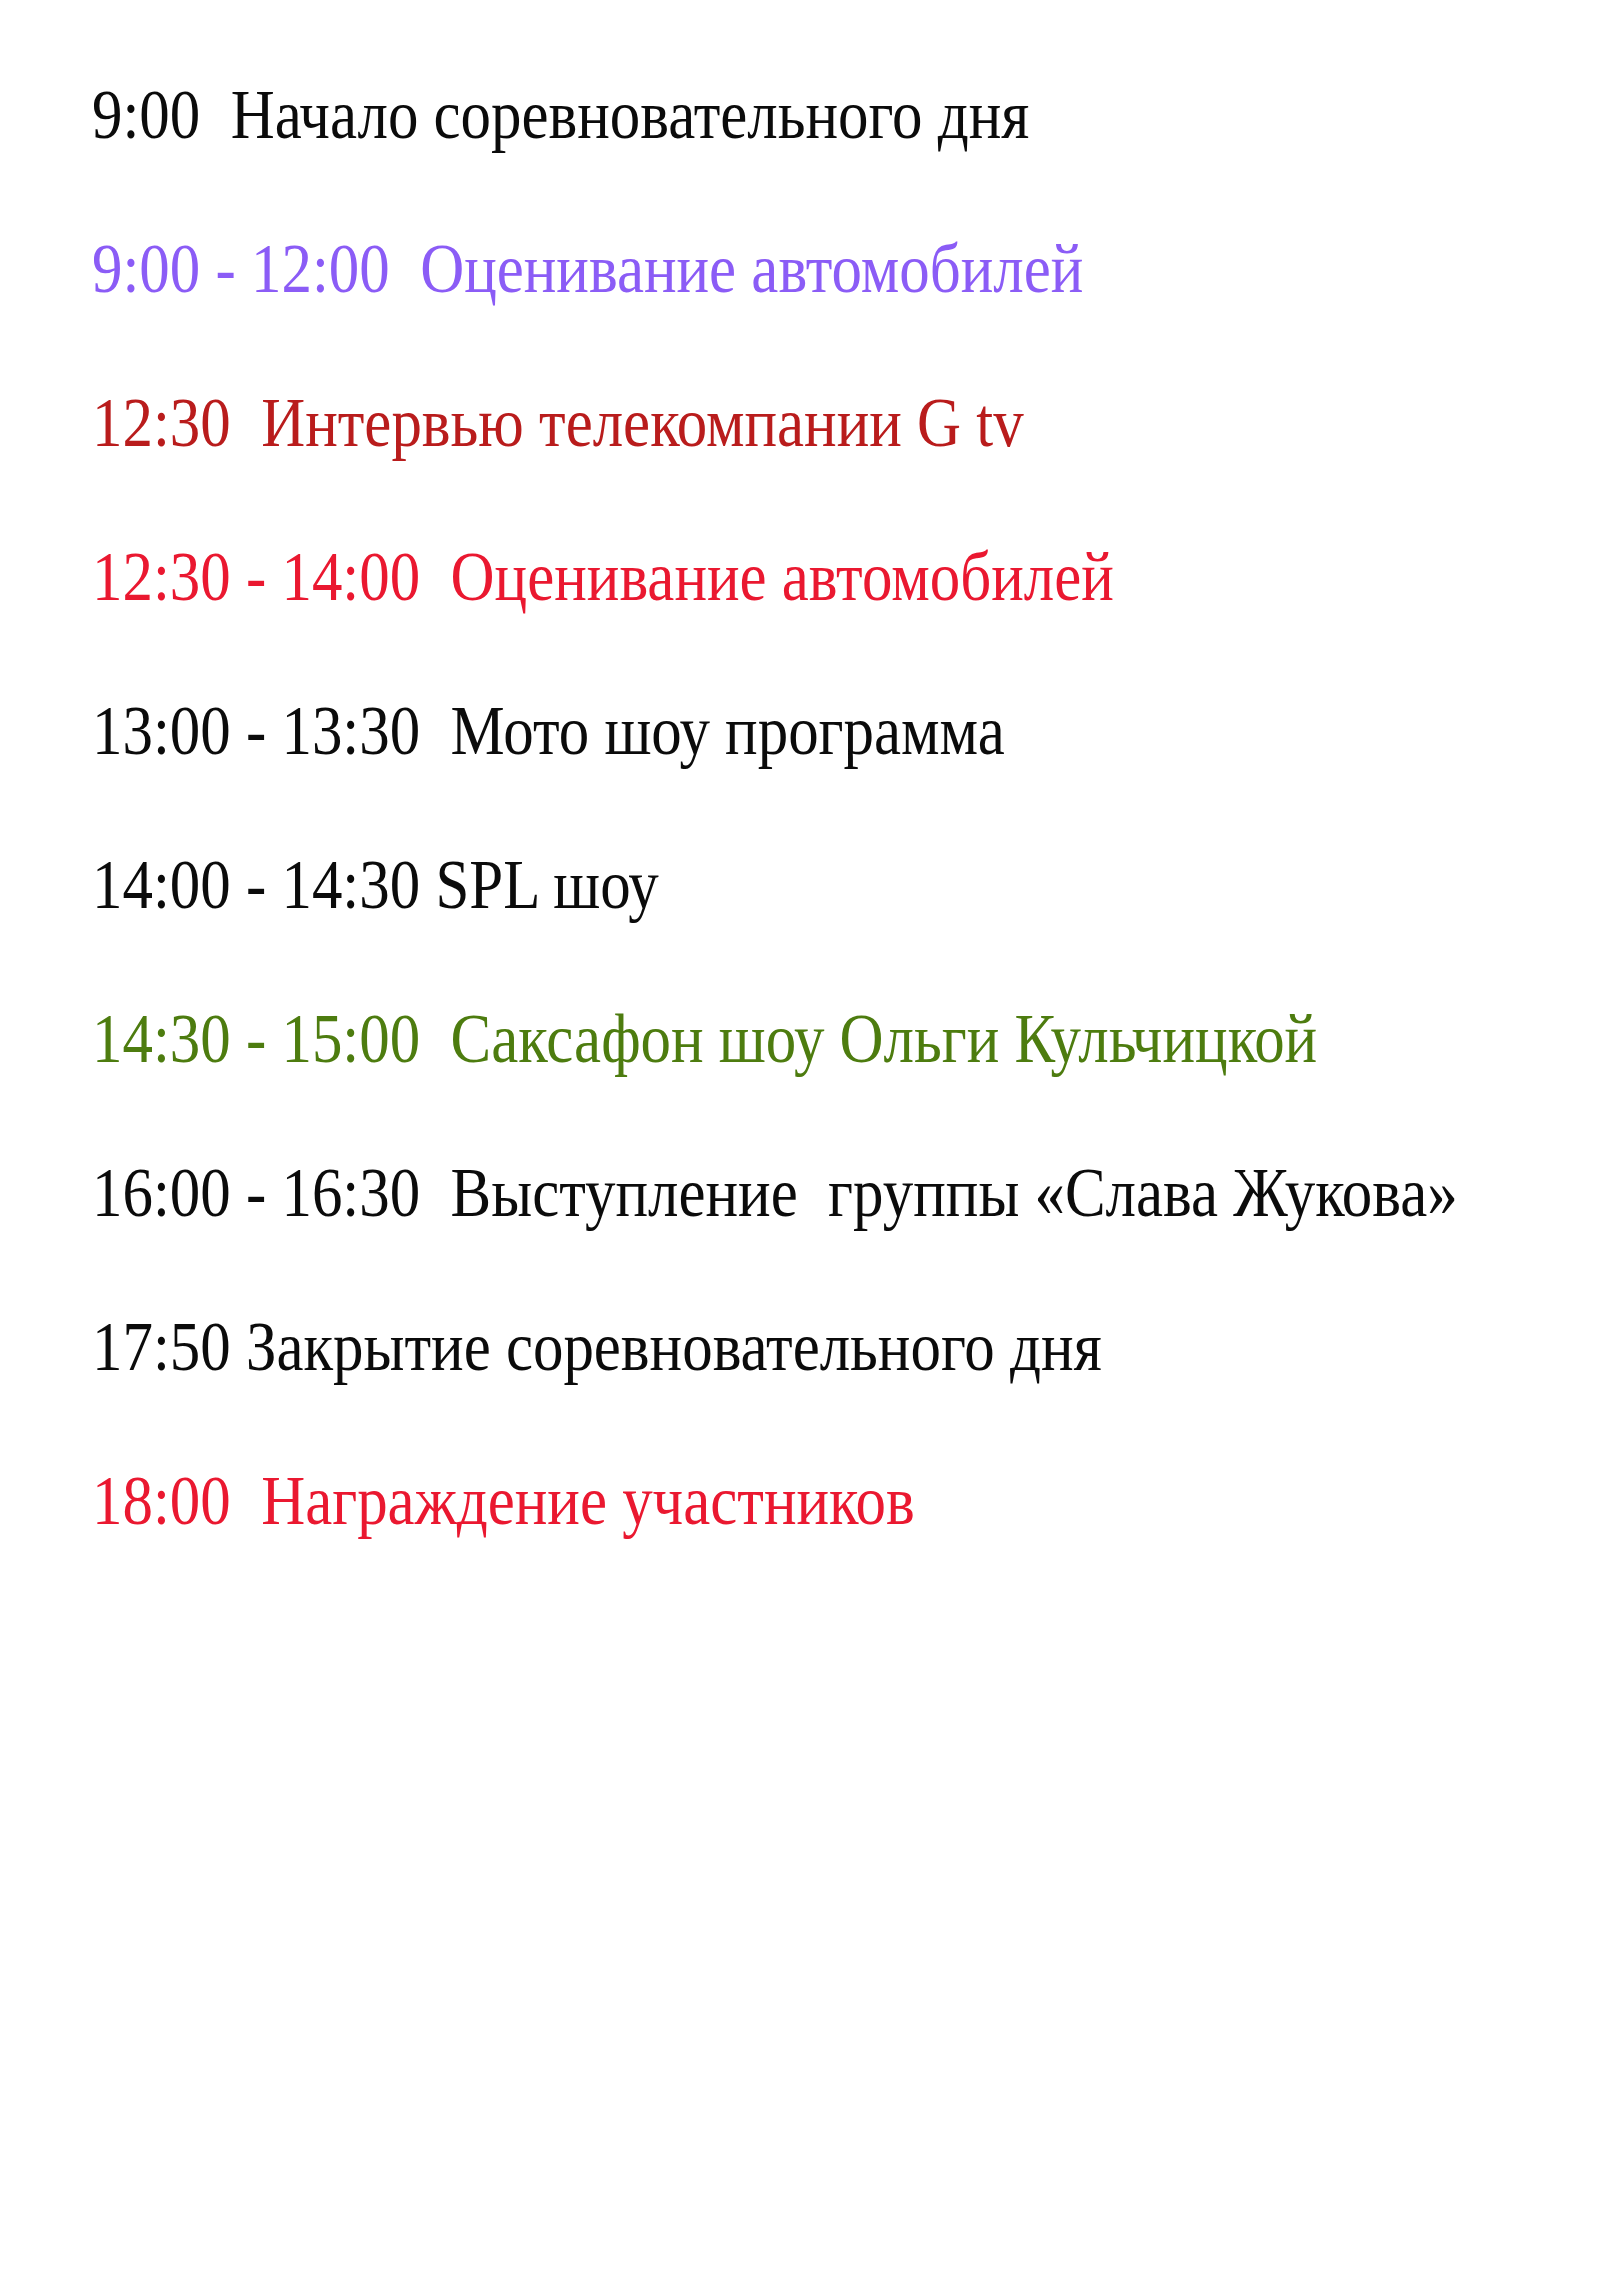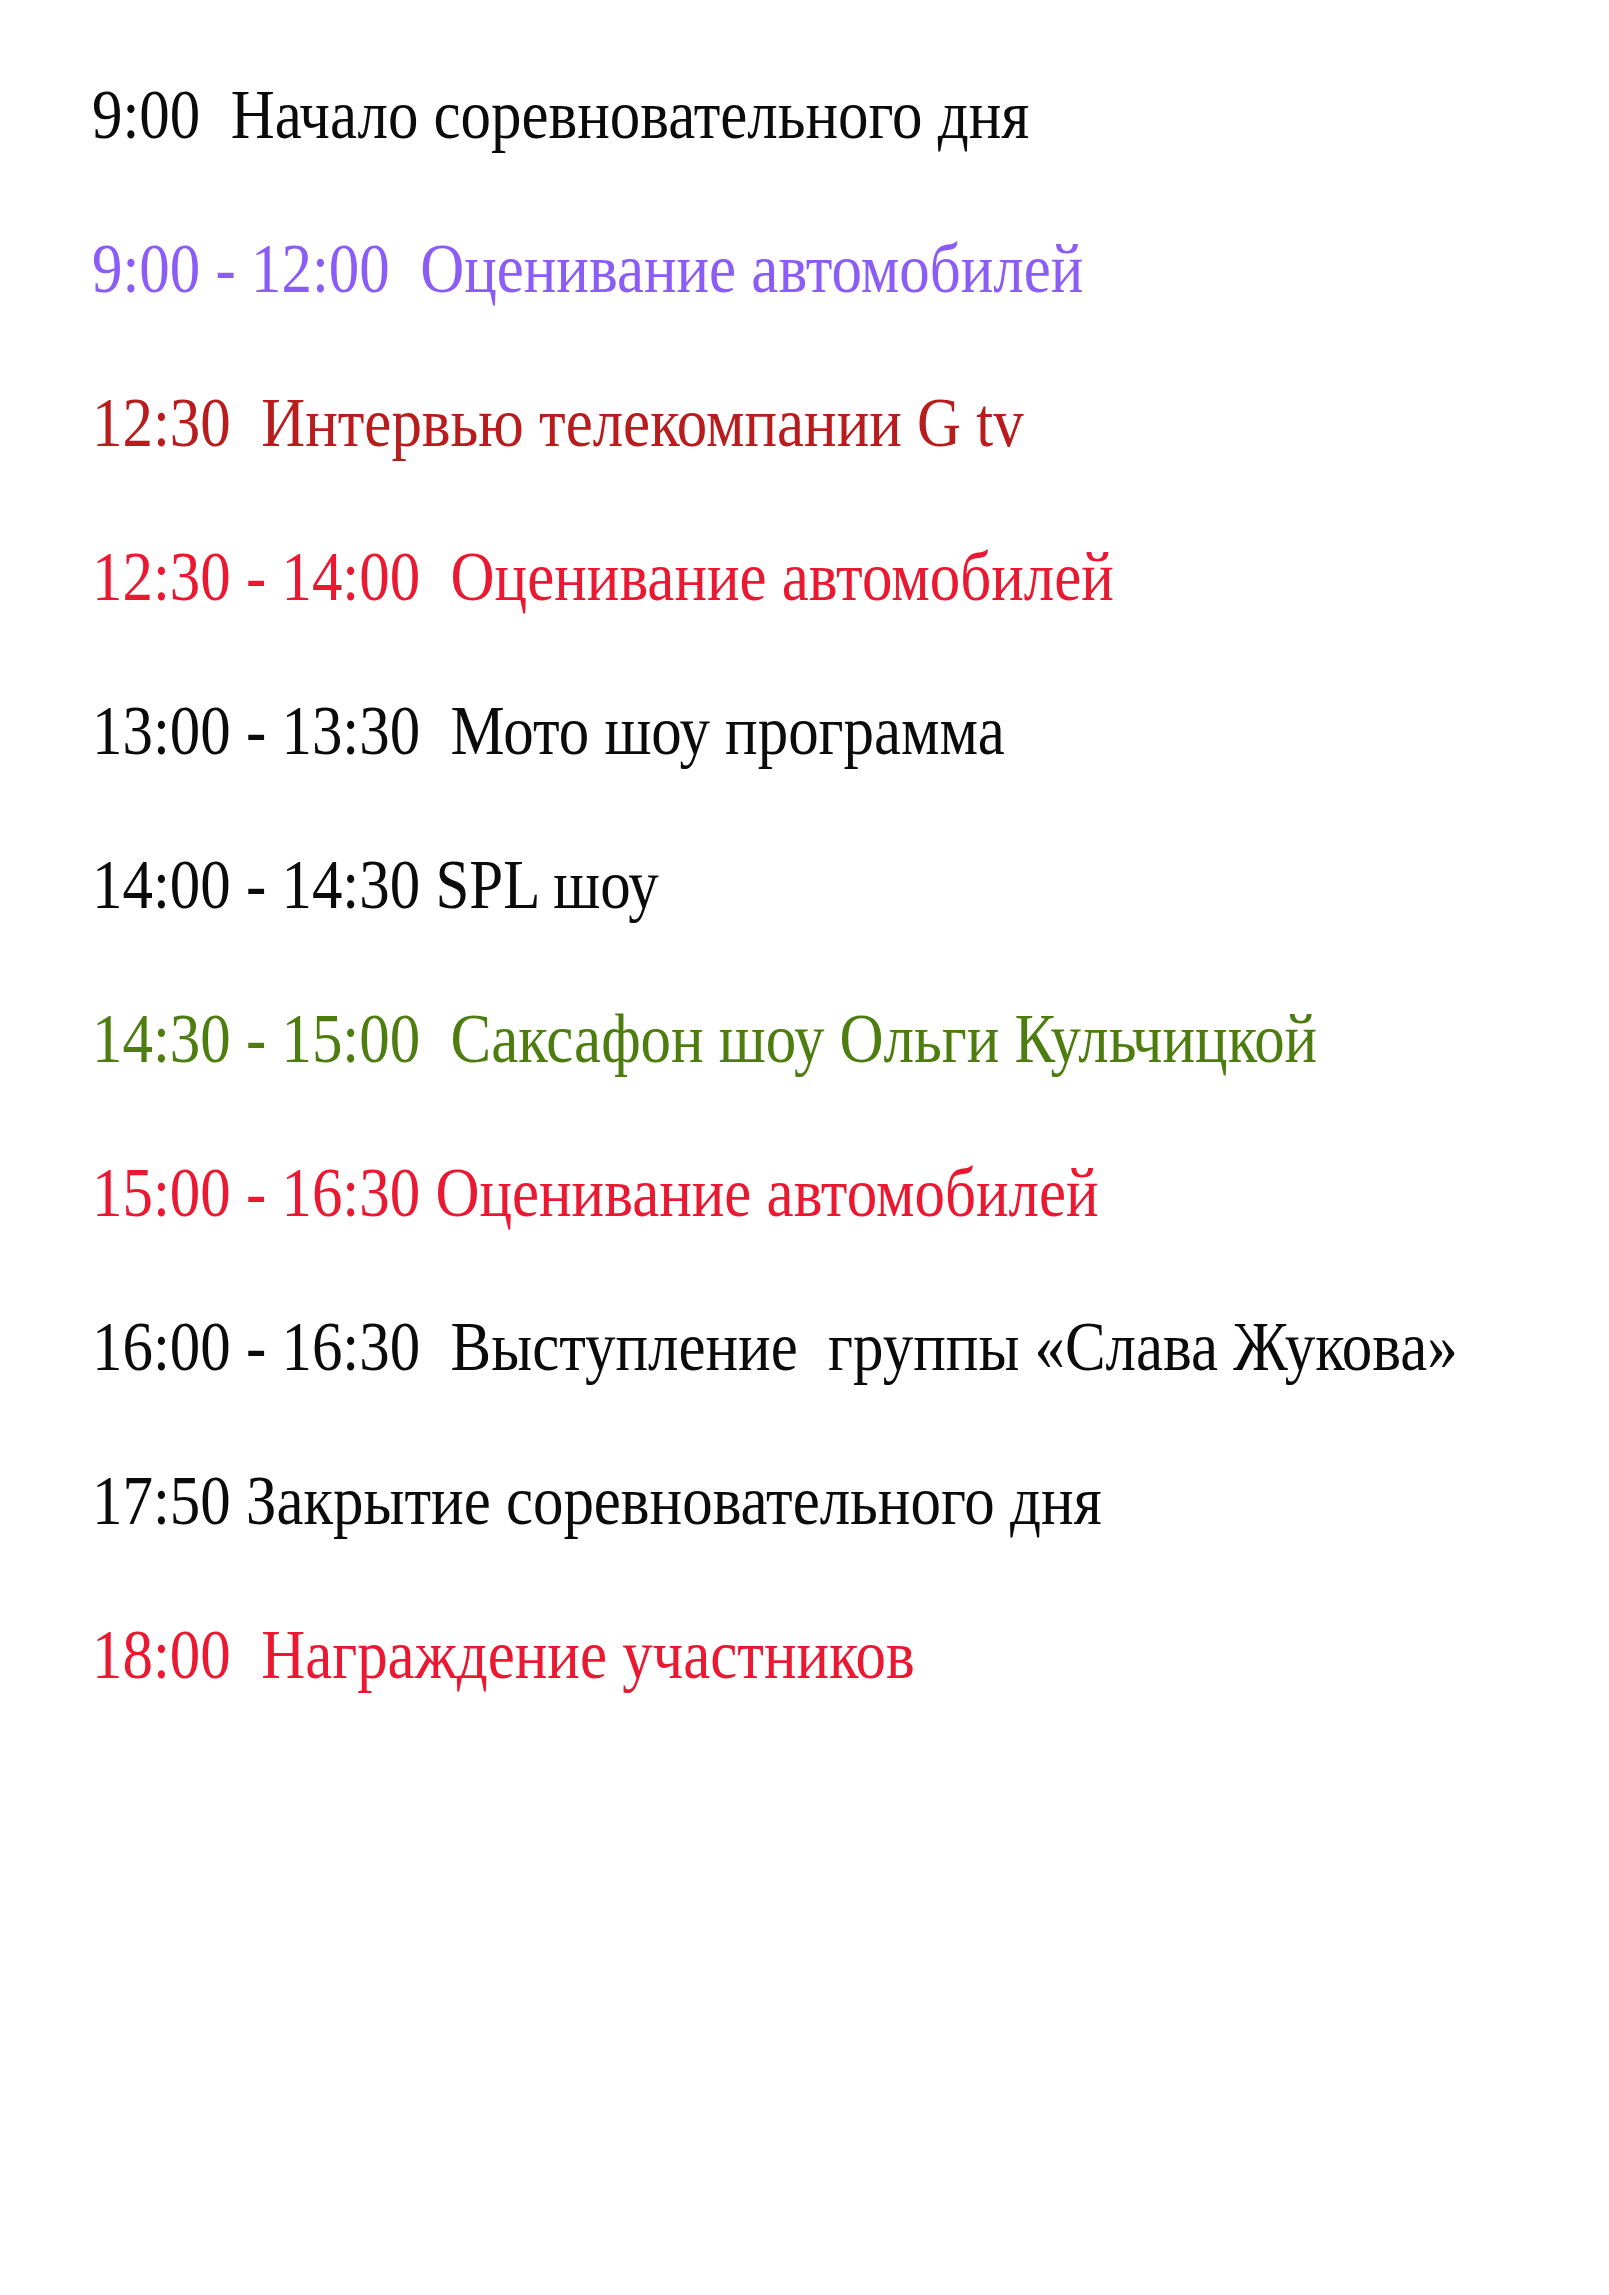--- a/index.html
+++ b/index.html
@@ -41,18 +41,17 @@
 <body style="background: rgb(255, 255, 255);">
 
 <main class="page">
   <div class="line" style="color: rgb(11, 11, 11);"><span class="line-text">9:00  Начало соревновательного дня</span></div>
   <div class="line red" style="color: #8b5cf6; text-decoration: underline;"><span class="line-text">9:00 - 12:00  Оценивание автомобилей</span></div>
   <div class="line" style="color: #b91c1c;"><span class="line-text">12:30  Интервью телекомпании G tv</span></div>
   <div class="line red" style="color: rgb(234, 24, 48);"><span class="line-text">12:30 - 14:00  Оценивание автомобилей</span></div>
   <div class="line" style="color: rgb(11, 11, 11);"><span class="line-text">13:00 - 13:30  Мото шоу программа</span></div>
   <div class="line" style="color: rgb(11, 11, 11);"><span class="line-text">14:00 - 14:30 SPL шоу</span></div>
   <div class="line" style="color: #4d7c0f;"><span class="line-text">14:30 - 15:00  Саксафон шоу Ольги Кульчицкой</span></div>
-  <div class="line red" style="color: rgb(234, 24, 48);"><span class="line-text">15:00 - 16:30 Оценивание автомобилей</span></div>
   <div class="line" style="color: rgb(11, 11, 11); text-align: right;"><span class="line-text">16:00 - 16:30  Выступление  группы «Слава Жукова»</span></div>
   <div class="line" style="color: rgb(11, 11, 11);"><span class="line-text">17:50 Закрытие соревновательного дня</span></div>
   <div class="line red" style="color: rgb(234, 24, 48);"><span class="line-text">18:00  Награждение участников</span></div>
 </main>
 
 
 </body></html>

